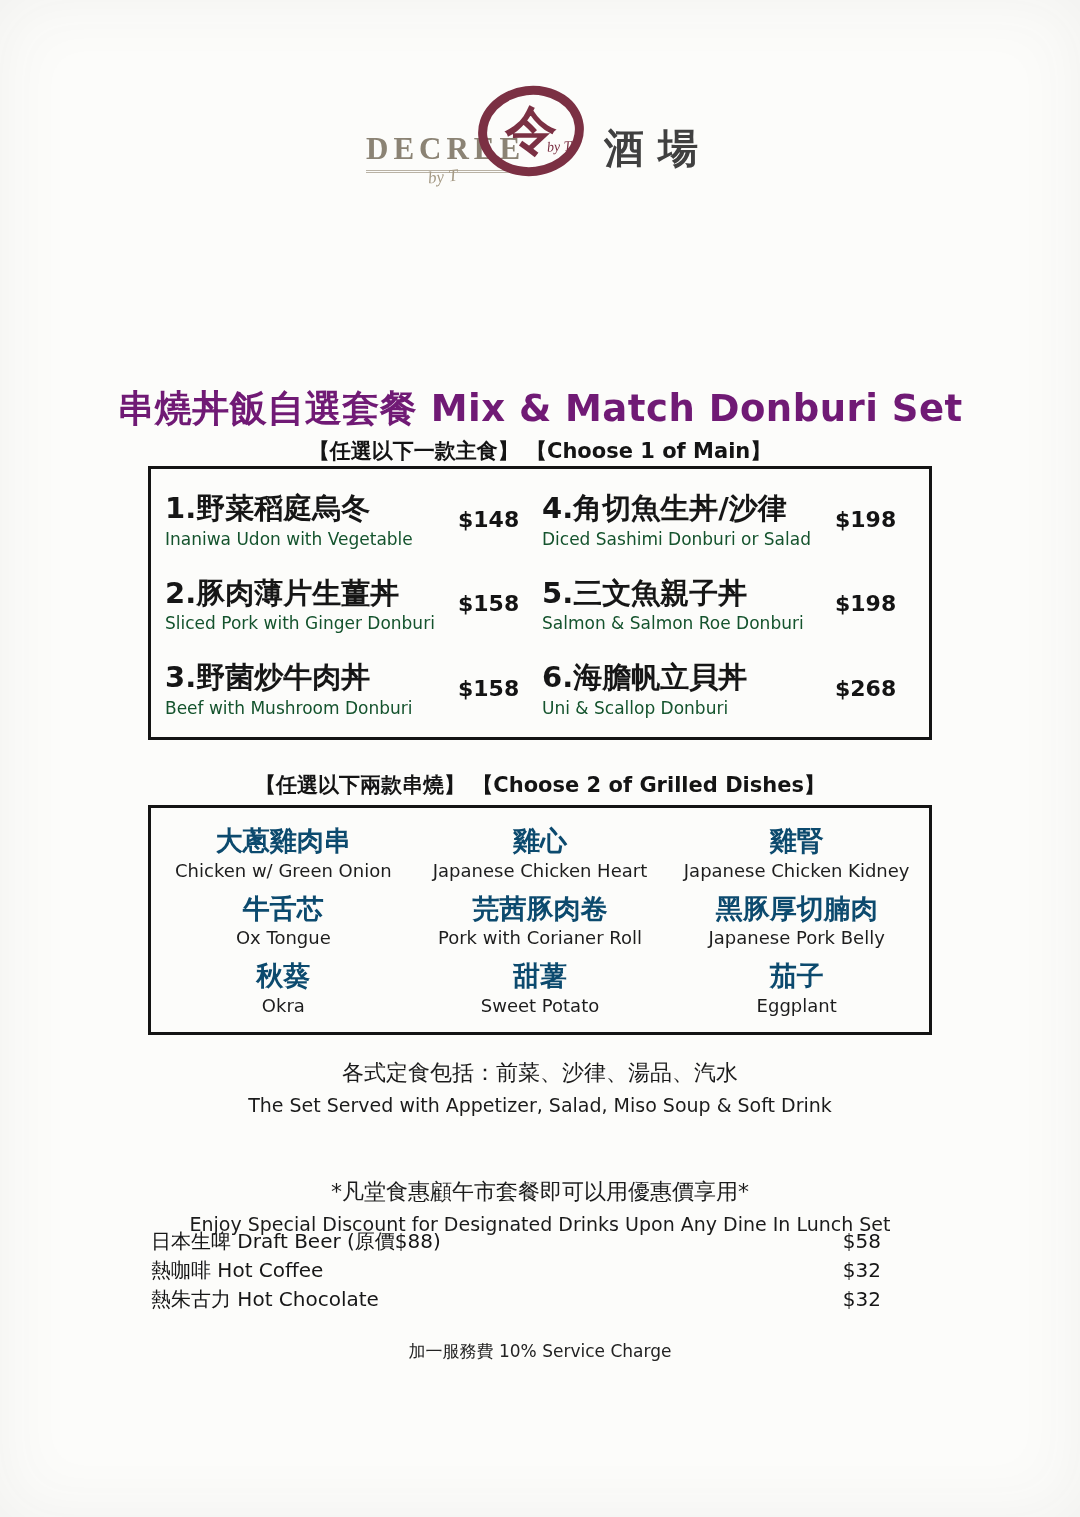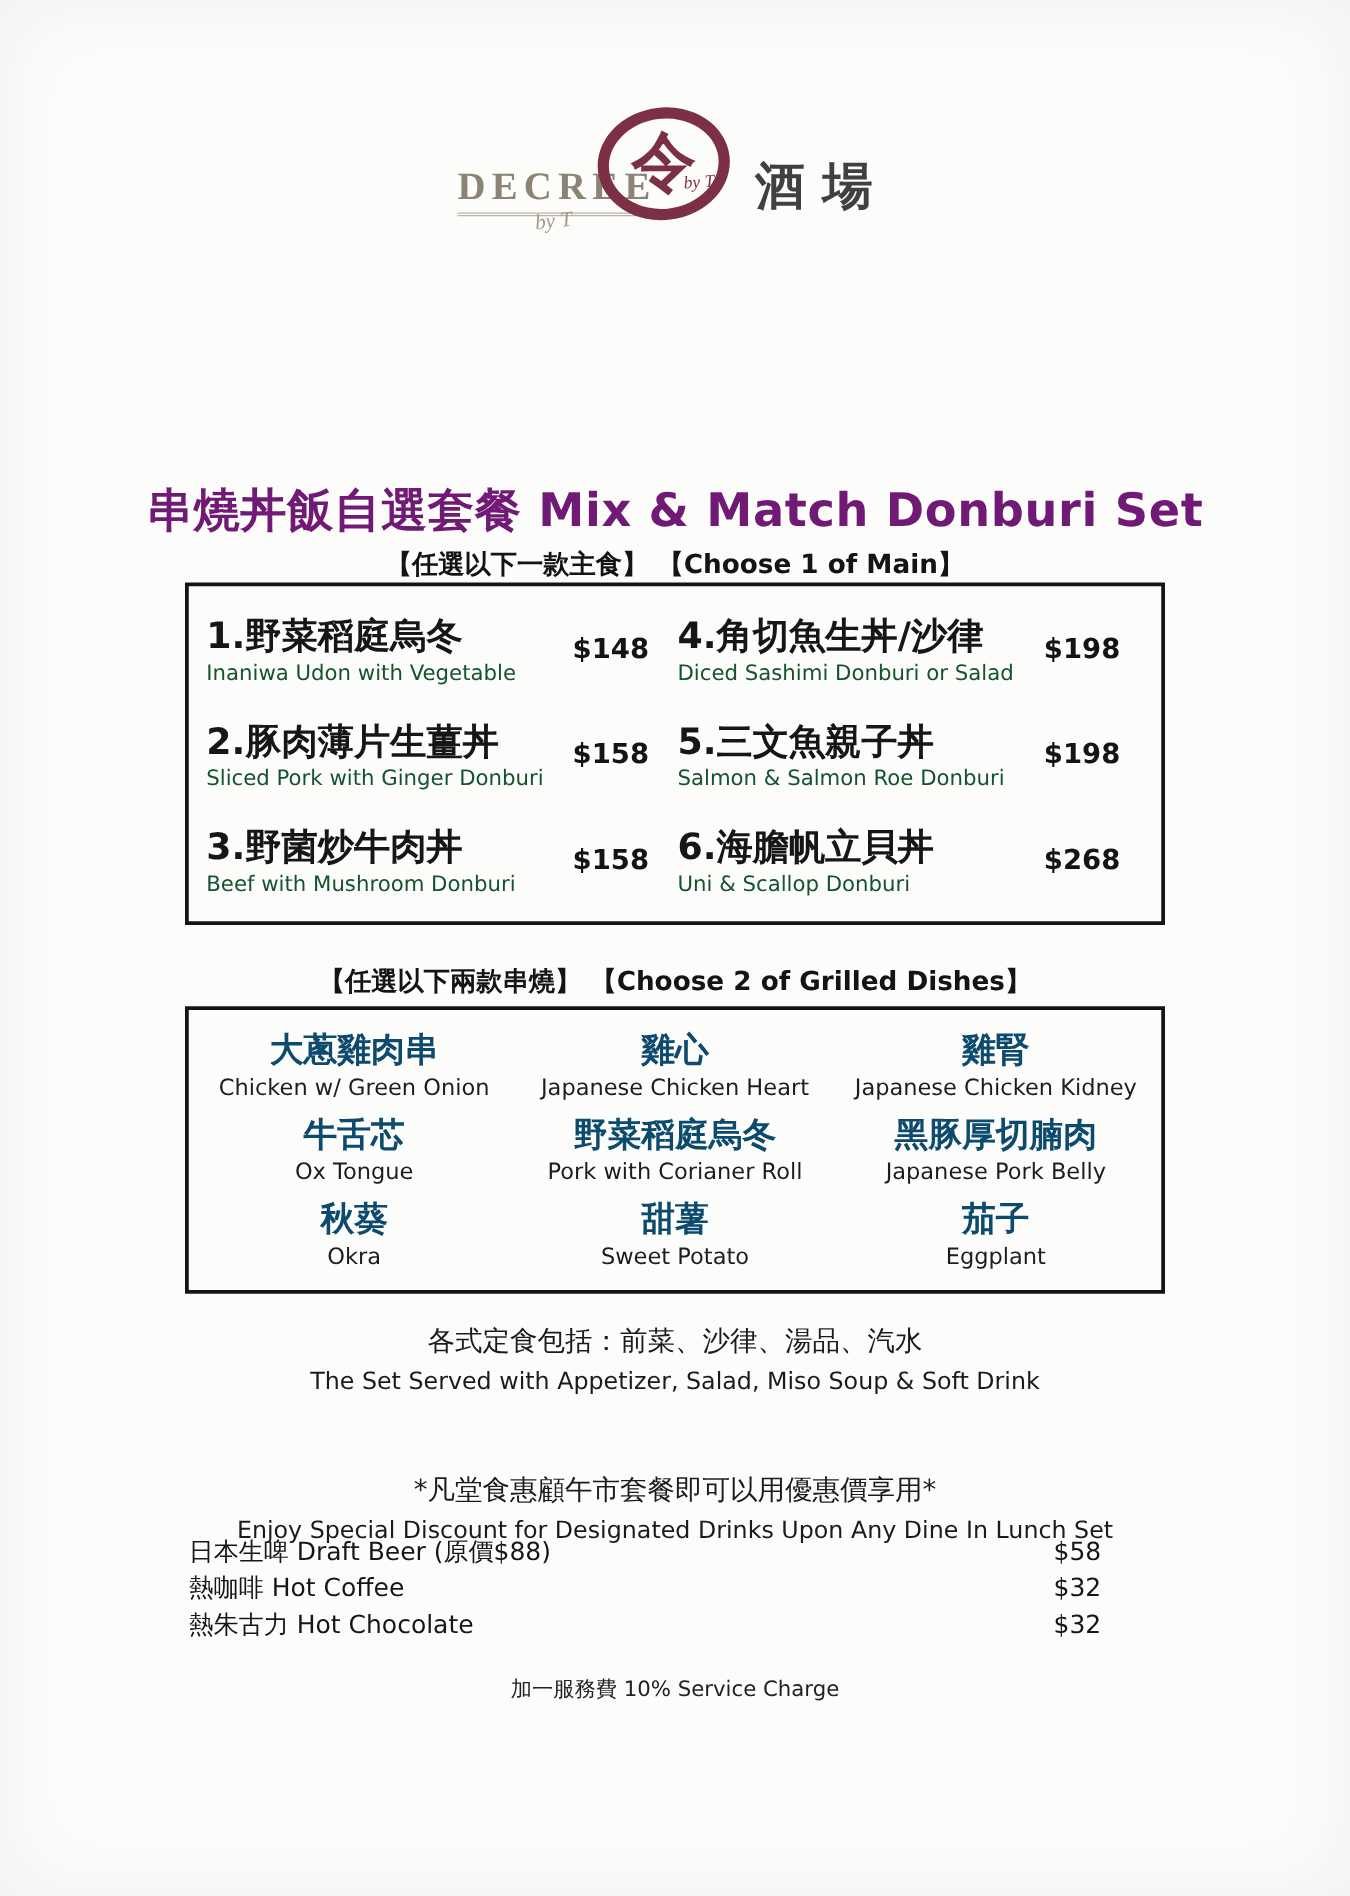--- a/index.html
+++ b/index.html
@@ -178,21 +178,21 @@
     </div>
     <div class="grill-item">
       <div class="grill-zh">雞腎</div>
       <div class="grill-en">Japanese Chicken Kidney</div>
     </div>
     <div class="grill-item">
       <div class="grill-zh">牛舌芯</div>
       <div class="grill-en">Ox Tongue</div>
     </div>
     <div class="grill-item">
-      <div class="grill-zh">野菜稻庭烏冬</div>
+      <div class="grill-zh">芫茜豚肉卷</div>
       <div class="grill-en">Pork with Corianer Roll</div>
     </div>
     <div class="grill-item">
       <div class="grill-zh">黑豚厚切腩肉</div>
       <div class="grill-en">Japanese Pork Belly</div>
     </div>
     <div class="grill-item">
       <div class="grill-zh">秋葵</div>
       <div class="grill-en">Okra</div>
     </div>

